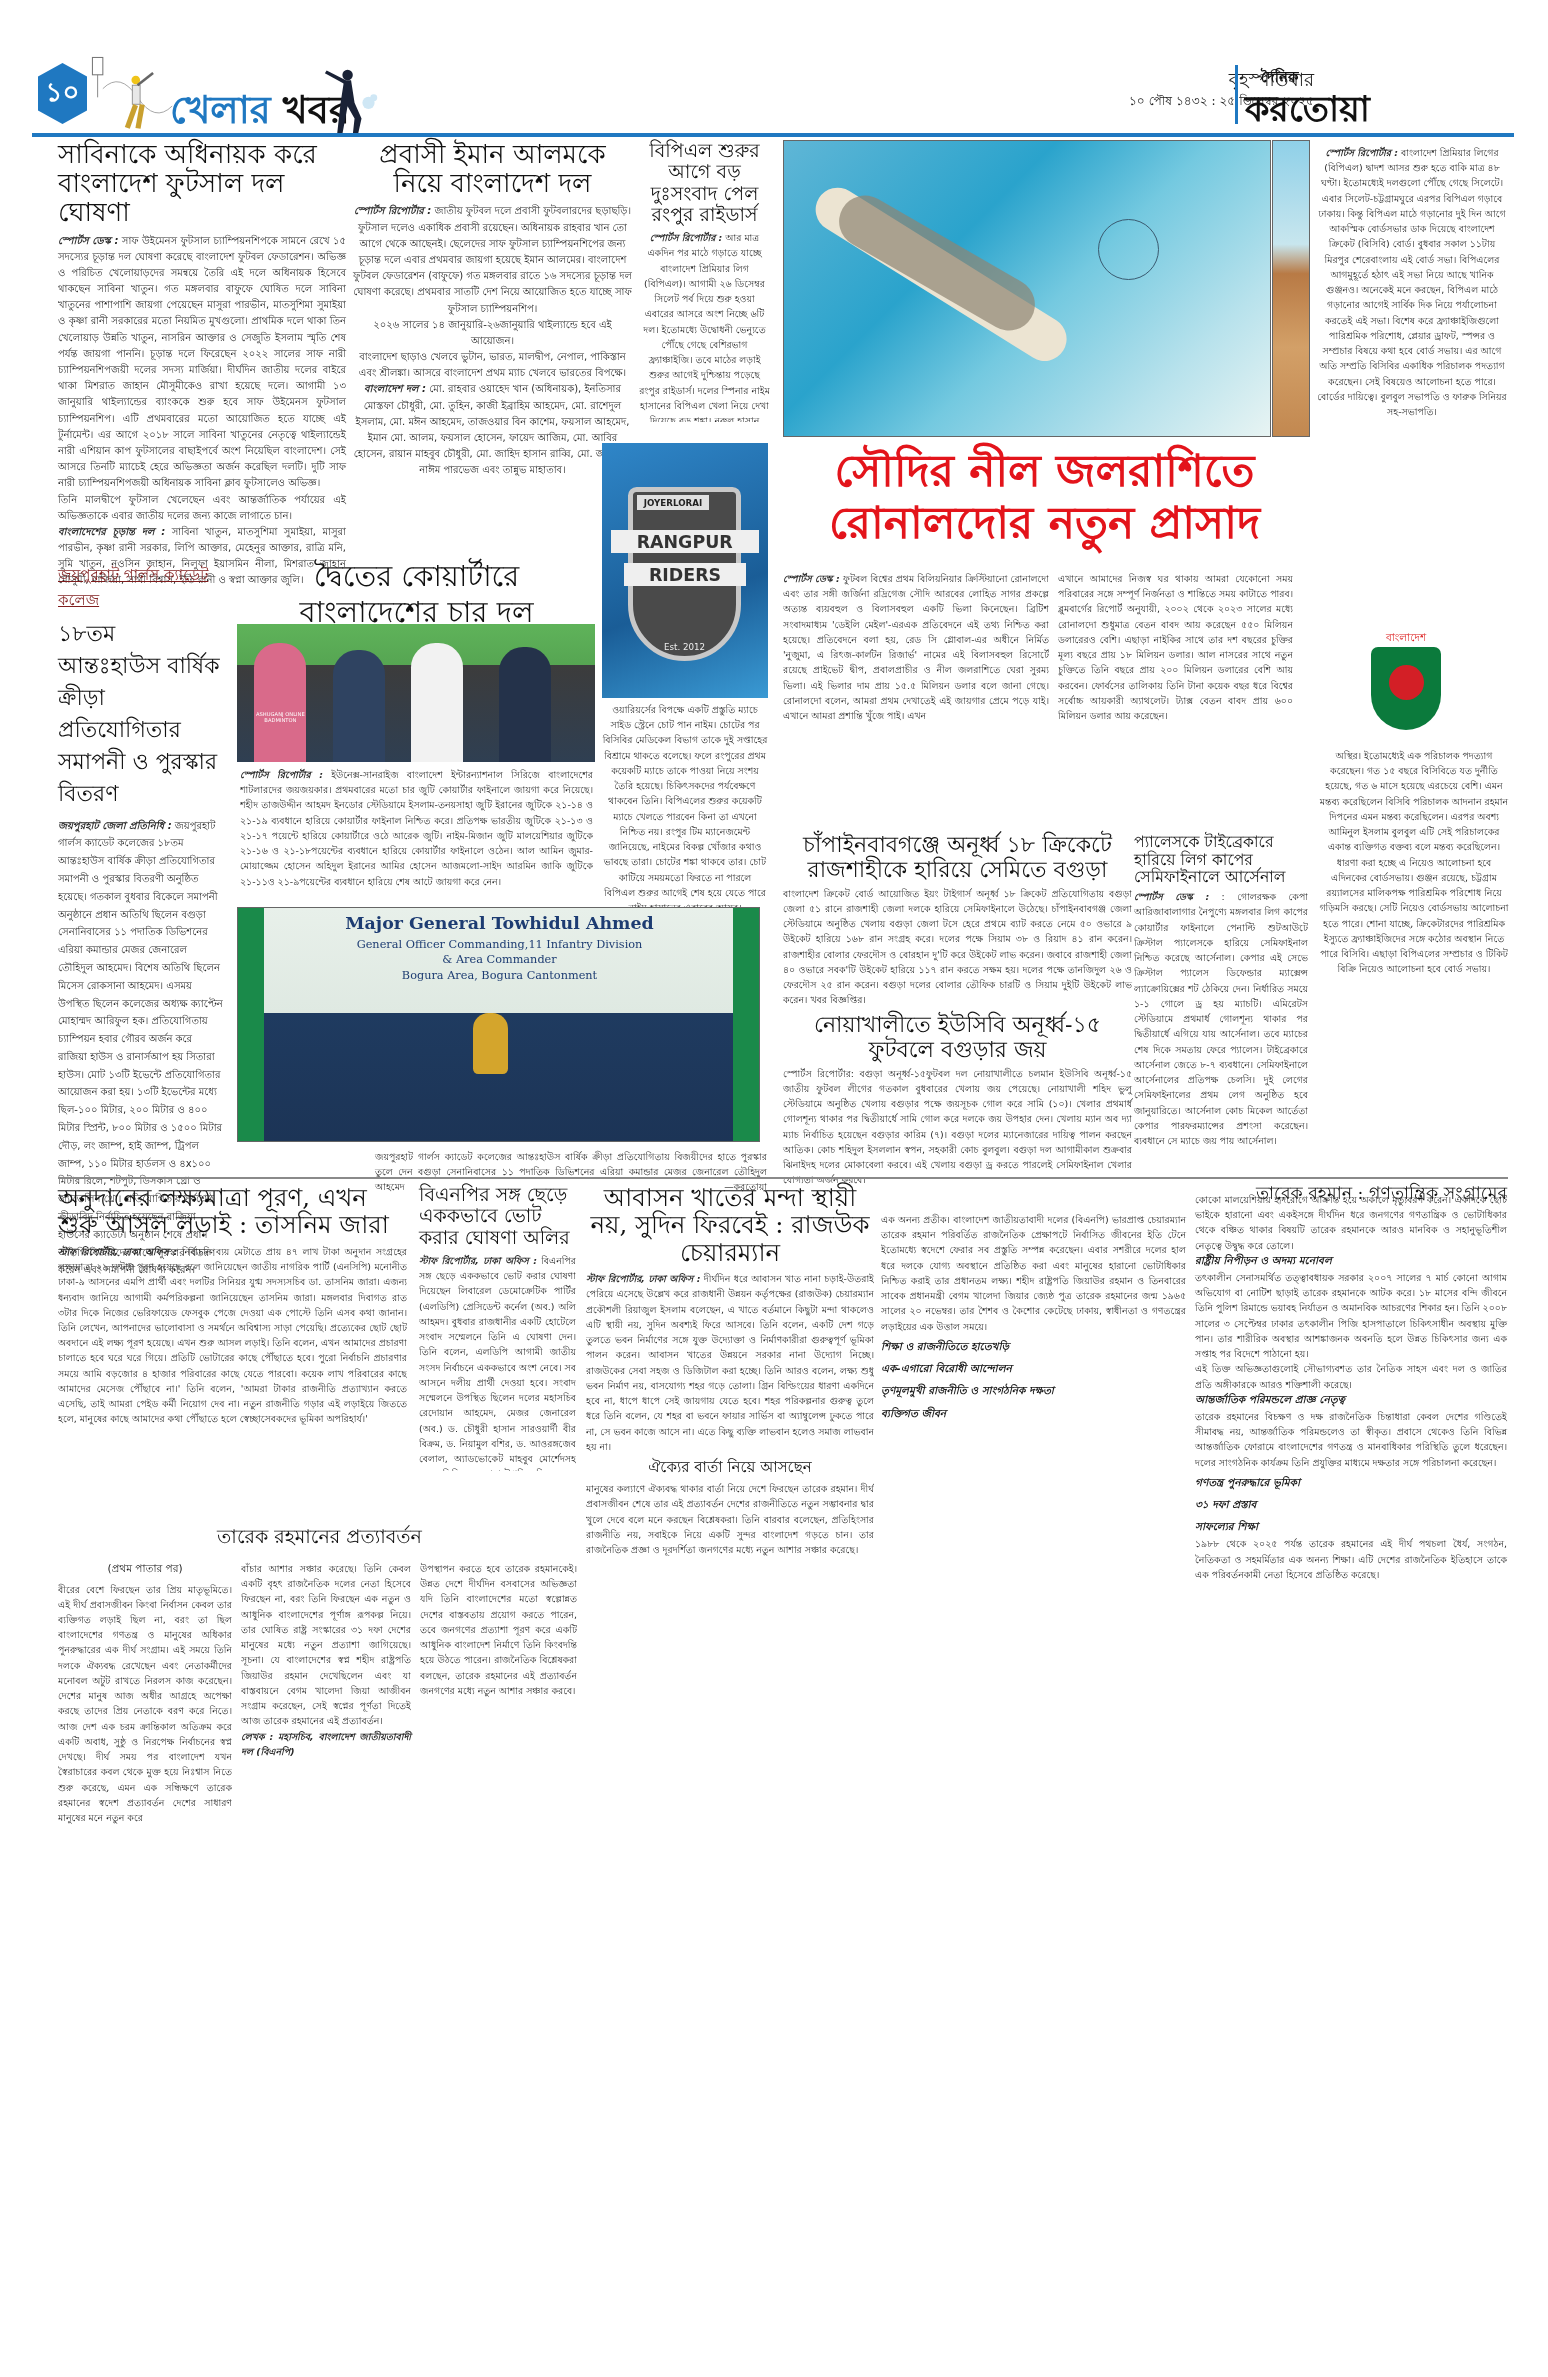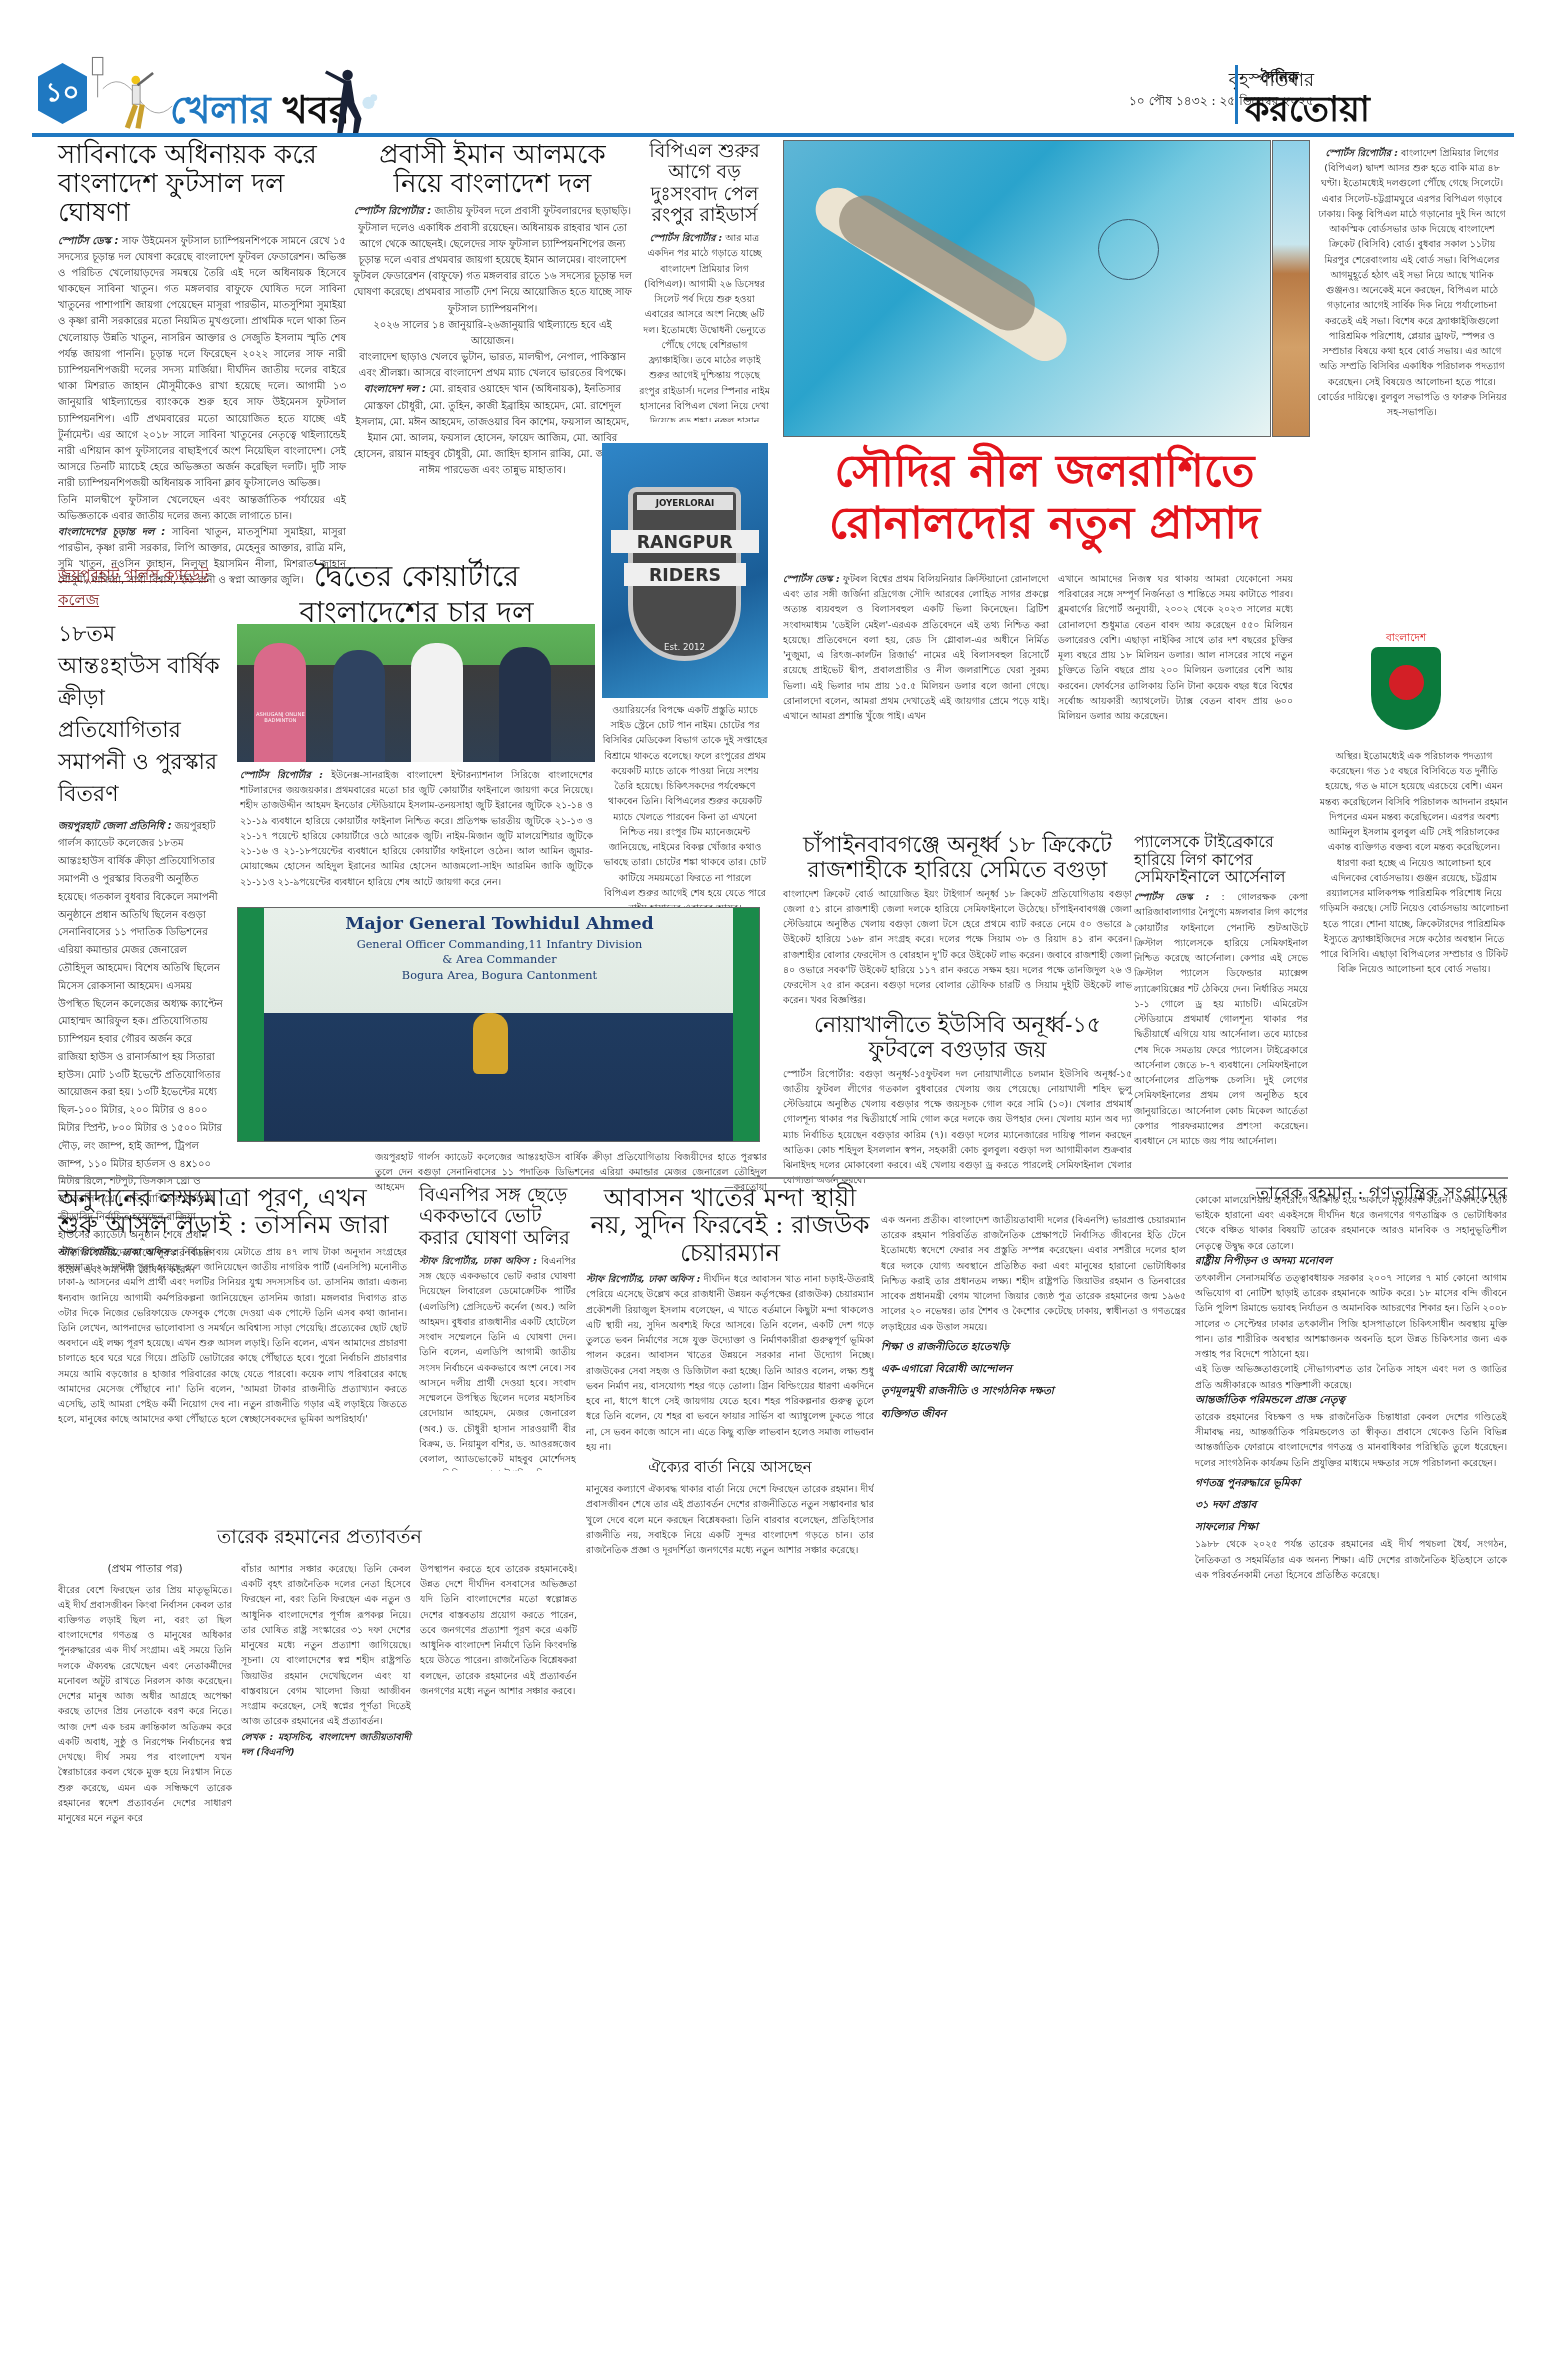--- a/index.html
+++ b/index.html
@@ -95,21 +95,21 @@
 
 <div class="abs" style="left:639px;top:140px;width:131px;">
   <h2 class="hl center" style="font-size:19px;margin-bottom:5.2px;">বিপিএল শুরুর আগে বড় দুঃসংবাদ পেল রংপুর রাইডার্স</h2>
   <p class="body-text center" style="font-size:9.4px;max-height:192px;overflow:hidden;">
     <span class="byline">স্পোর্টস রিপোর্টার :</span>
     <span>আর মাত্র একদিন পর মাঠে গড়াতে যাচ্ছে বাংলাদেশ প্রিমিয়ার লিগ (বিপিএল)। আগামী ২৬ ডিসেম্বর সিলেট পর্ব দিয়ে শুরু হওয়া এবারের আসরে অংশ নিচ্ছে ৬টি দল। ইতোমধ্যে উদ্বোধনী ভেন্যুতে পৌঁছে গেছে বেশিরভাগ ফ্র্যাঞ্চাইজি। তবে মাঠের লড়াই শুরুর আগেই দুশ্চিন্তায় পড়েছে রংপুর রাইডার্স। দলের স্পিনার নাইম হাসানের বিপিএল খেলা নিয়ে দেখা দিয়েছে বড় শঙ্কা। নুরুল হাসান সোহানের নেতৃত্বাধীন রংপুর নিলাম থেকে দলে ভিড়িয়েছিল এই টাইগার স্পিনারকে। গত সোমবার রাজশাহী</span>
   </p>
 </div>
 <div class="photo" style="left:602px;top:443px;width:166px;height:255px;background:linear-gradient(160deg,#2f86c8,#1a5d97 60%,#3a9ad4);">
   <div class="abs" style="left:26px;top:44px;width:113px;height:174px;background:#4a4a4a;border:5.2px solid #c8c8c8;border-radius:8.7px 8.7px 57px 57px;"></div>
-  <div class="abs" style="left:35px;top:52px;width:96px;text-align:center;font-size:8.7px;font-weight:bold;color:#222;background:#e0e0e0;padding:2.6px 0;">JOYERLORAI</div>
+  <div class="abs" style="left:35px;top:52px;width:72px;text-align:center;font-size:8.7px;font-weight:bold;color:#222;background:#e0e0e0;padding:2.6px 0;">JOYERLORAI</div>
   <div class="abs" style="left:8.7px;top:87px;width:148px;text-align:center;font-size:17.4px;font-weight:bold;color:#333;background:#efefef;padding:1.7px 0;">RANGPUR</div>
   <div class="abs" style="left:22px;top:120px;width:122px;text-align:center;font-size:17.4px;font-weight:bold;color:#333;background:#efefef;padding:1.7px 0;">RIDERS</div>
   <div class="abs" style="left:52px;top:199px;width:61px;text-align:center;font-size:8.7px;color:#eee;">Est. 2012</div>
 </div>
 <div class="abs" style="left:602px;top:702px;width:166px;">
   <p class="body-text center" style="font-size:9.4px;max-height:222px;overflow:hidden;">ওয়ারিয়র্সের বিপক্ষে একটি প্রস্তুতি ম্যাচে সাইড স্ট্রেনে চোট পান নাইম। চোটের পর বিসিবির মেডিকেল বিভাগ তাকে দুই সপ্তাহের বিশ্রামে থাকতে বলেছে। ফলে রংপুরের প্রথম কয়েকটি ম্যাচে তাকে পাওয়া নিয়ে সংশয় তৈরি হয়েছে। চিকিৎসকদের পর্যবেক্ষণে থাকবেন তিনি। বিপিএলের শুরুর কয়েকটি ম্যাচে খেলতে পারবেন কিনা তা এখনো নিশ্চিত নয়। রংপুর টিম ম্যানেজমেন্ট জানিয়েছে, নাইমের বিকল্প খোঁজার কথাও ভাবছে তারা। চোটের শঙ্কা থাকবে তার। চোট কাটিয়ে সময়মতো ফিরতে না পারলে বিপিএল শুরুর আগেই শেষ হয়ে যেতে পারে নাইম হাসানের এবারের আসর।</p>
 </div>
 
 <div class="photo" style="left:783px;top:140px;width:488px;height:297px;border:0.9px solid #666;background:linear-gradient(135deg,#5fb6d6 0%,#2aa3cc 35%,#74c9e0 55%,#b8e2ec 80%,#e8f4f3 100%);">
   <div class="abs" style="left:35px;top:35px;width:288px;height:44px;background:#ece4d2;border-radius:26px;transform:rotate(32deg);transform-origin:left center;"></div>

